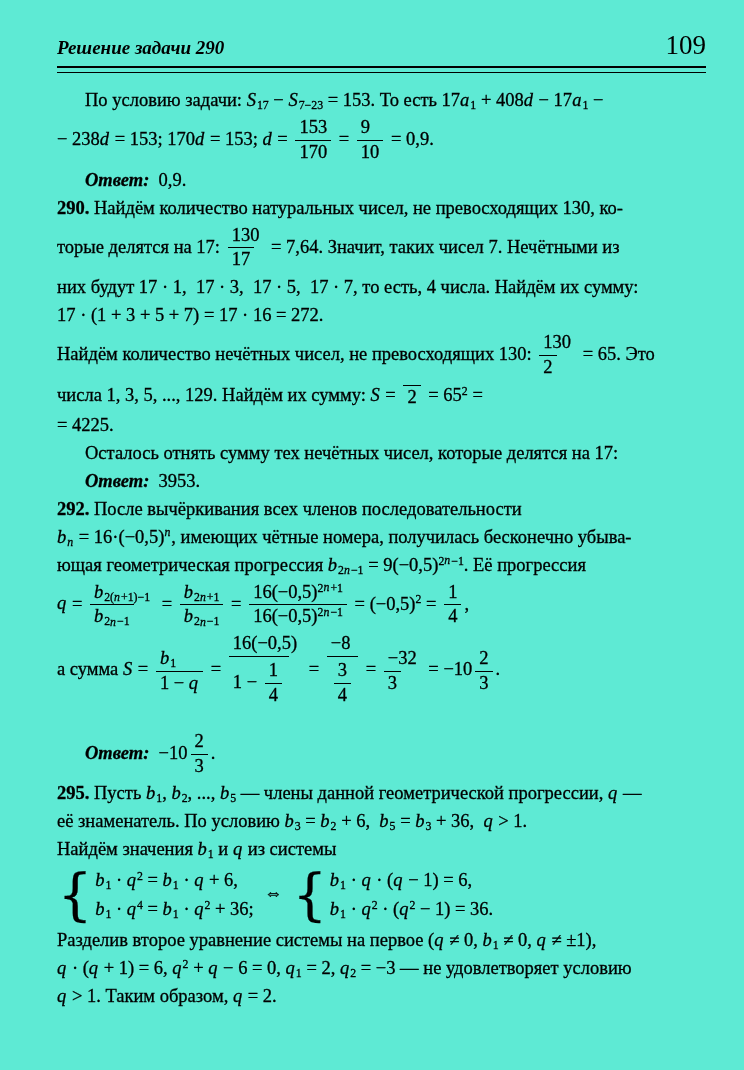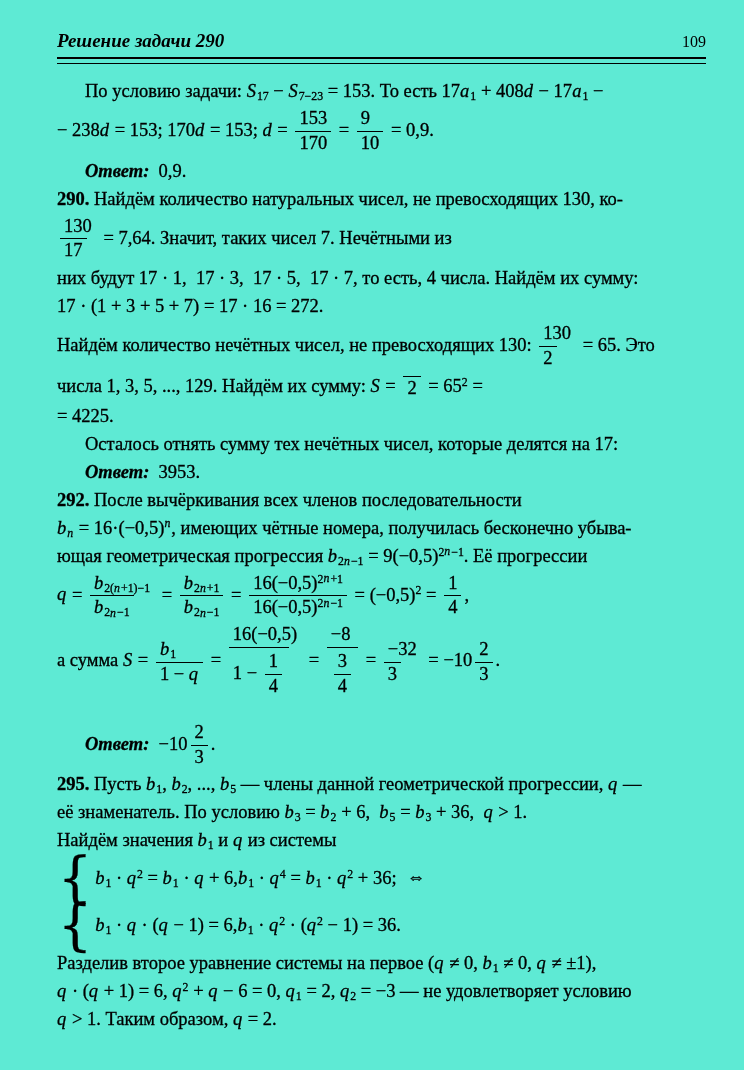--- a/index.html
+++ b/index.html
@@ -1,66 +1,66 @@
 <!DOCTYPE html>
 <html><head>
 <meta charset="utf-8">
 <style>
   html,body{margin:0;padding:0;width:744px;height:1070px;background:#ffffff;overflow:hidden;}
   body{font-family:"Liberation Serif","DejaVu Serif",serif;color:#000;}
   .page{box-sizing:border-box;width:744px;height:1070px;padding:30px 38px 0 57px;background:#5eead4;}
   .hdr{display:flex;justify-content:space-between;align-items:baseline;}
   .hdr-title{font-style:italic;font-weight:bold;font-size:19px;}
-  .hdr-num{font-size:16px;}
+  .hdr-num{font-size:27px;}
   .rule{height:4px;border-top:2.5px solid #000;border-bottom:1.2px solid #000;margin-top:5px;margin-bottom:14px;}
   .content{font-size:18.5px;-webkit-text-stroke:0.3px #000;}
   .line{line-height:27px;white-space:pre-wrap;margin:1px 0;}
   .line.indent{padding-left:28px;}
   .line.spacer{height:16px;}
   .t{}
   .i{font-style:italic;padding-right:1px;}
   .b{font-weight:bold;}
   .bi{font-weight:bold;font-style:italic;}
   .line sub{font-size:0.64em;vertical-align:-0.26em;line-height:0;}
   .line sup{font-size:0.64em;vertical-align:0.52em;line-height:0;}
   .frac{display:inline-flex;flex-direction:column;align-items:flex-start;vertical-align:middle;
         margin:2px 3px;text-align:center;line-height:1.18;}
   .frac .num{padding:0 4px 1px 4px;display:inline-block;}
   .frac .den{border-top:1.5px solid #000;padding:1px 4px 0 4px;display:inline-block;}
   .cases{display:inline-flex;align-items:center;vertical-align:middle;margin:2px 1px;}
   .cases .brace{font-family:"DejaVu Serif",serif;font-size:2.9em;font-weight:normal;
                 line-height:0.8;transform:scaleY(1.05);margin-right:3px;}
-  .cases .rows{display:inline-flex;flex-direction:row;align-items:flex-start;text-align:center;}
+  .cases .rows{display:inline-flex;flex-direction:column;align-items:flex-start;text-align:center;}
   .cases .crow{display:block;line-height:29px;white-space:pre-wrap;}
 </style>
 </head>
 <body>
 
 <div class="page">
   <div class="hdr">
     <span class="hdr-title">Решение задачи 290</span>
     <span class="hdr-num">109</span>
   </div>
   <div class="rule"></div>
   <div class="content" id="page-content">
       <div class="line indent"><span class="t">По условию задачи: </span><span class="i">S</span><sub class="sub">17</sub><span class="t"> − </span><span class="i">S</span><sub class="sub">7−23</sub><span class="t"> = 153. То есть 17</span><span class="i">a</span><sub class="sub">1</sub><span class="t"> + 408</span><span class="i">d</span><span class="t"> − 17</span><span class="i">a</span><sub class="sub">1</sub><span class="t"> −</span></div>
       <div class="line"><span class="t">− 238</span><span class="i">d</span><span class="t"> = 153; 170</span><span class="i">d</span><span class="t"> = 153; </span><span class="i">d</span><span class="t"> = </span><span class="frac"><span class="num"><span class="t">153</span></span><span class="den"><span class="t">170</span></span></span><span class="t"> = </span><span class="frac"><span class="num"><span class="t">9</span></span><span class="den"><span class="t">10</span></span></span><span class="t"> = 0,9.</span></div>
       <div class="line indent"><span class="bi">Ответ:</span><span class="t">  0,9.</span></div>
       <div class="line"><span class="b">290.</span><span class="t"> Найдём количество натуральных чисел, не превосходящих 130, ко-</span></div>
-      <div class="line"><span class="frac"><span class="num"><span class="t">130</span></span><span class="den"><span class="t">17</span></span></span><span class="t"> = 7,64. Значит, таких чисел 7. Нечётными из</span></div>
+      <div class="line"><span class="t">торые делятся на 17: </span><span class="frac"><span class="num"><span class="t">130</span></span><span class="den"><span class="t">17</span></span></span><span class="t"> = 7,64. Значит, таких чисел 7. Нечётными из</span></div>
       <div class="line"><span class="t">них будут 17 · 1,  17 · 3,  17 · 5,  17 · 7, то есть, 4 числа. Найдём их сумму:</span></div>
       <div class="line"><span class="t">17 · (1 + 3 + 5 + 7) = 17 · 16 = 272.</span></div>
       <div class="line"><span class="t">Найдём количество нечётных чисел, не превосходящих 130: </span><span class="frac"><span class="num"><span class="t">130</span></span><span class="den"><span class="t">2</span></span></span><span class="t"> = 65. Это</span></div>
       <div class="line"><span class="t">числа 1, 3, 5, ..., 129. Найдём их сумму: </span><span class="i">S</span><span class="t"> = </span><span class="frac"><span class="den"><span class="t">2</span></span></span><span class="t"> = 65</span><sup class="sup">2</sup><span class="t"> =</span></div>
       <div class="line"><span class="t">= 4225.</span></div>
       <div class="line indent"><span class="t">Осталось отнять сумму тех нечётных чисел, которые делятся на 17:</span></div>
       <div class="line indent"><span class="bi">Ответ:</span><span class="t">  3953.</span></div>
       <div class="line"><span class="b">292.</span><span class="t"> После вычёркивания всех членов последовательности</span></div>
       <div class="line"><span class="i">b</span><sub class="sub"><span class="i">n</span></sub><span class="t"> = 16·(−0,5)</span><sup class="sup"><span class="i">n</span></sup><span class="t">, имеющих чётные номера, получилась бесконечно убыва-</span></div>
-      <div class="line"><span class="t">ющая геометрическая прогрессия </span><span class="i">b</span><sub class="sub"><span class="t">2</span><span class="i">n</span><span class="t">−1</span></sub><span class="t"> = 9(−0,5)</span><sup class="sup"><span class="t">2</span><span class="i">n</span><span class="t">−1</span></sup><span class="t">. Её прогрессии</span></div>
+      <div class="line"><span class="t">ющая геометрическая прогрессия </span><span class="i">b</span><sub class="sub"><span class="t">2</span><span class="i">n</span><span class="t">−1</span></sub><span class="t"> = 9(−0,5)</span><sup class="sup"><span class="t">2</span><span class="i">n</span><span class="t">−1</span></sup><span class="t">. Её прогрессия</span></div>
       <div class="line"><span class="i">q</span><span class="t"> = </span><span class="frac"><span class="num"><span class="i">b</span><sub class="sub"><span class="t">2(</span><span class="i">n</span><span class="t">+1)−1</span></sub></span><span class="den"><span class="i">b</span><sub class="sub"><span class="t">2</span><span class="i">n</span><span class="t">−1</span></sub></span></span><span class="t"> = </span><span class="frac"><span class="num"><span class="i">b</span><sub class="sub"><span class="t">2</span><span class="i">n</span><span class="t">+1</span></sub></span><span class="den"><span class="i">b</span><sub class="sub"><span class="t">2</span><span class="i">n</span><span class="t">−1</span></sub></span></span><span class="t"> = </span><span class="frac"><span class="num"><span class="t">16(−0,5)</span><sup class="sup"><span class="t">2</span><span class="i">n</span><span class="t">+1</span></sup></span><span class="den"><span class="t">16(−0,5)</span><sup class="sup"><span class="t">2</span><span class="i">n</span><span class="t">−1</span></sup></span></span><span class="t"> = (−0,5)</span><sup class="sup">2</sup><span class="t"> = </span><span class="frac"><span class="num"><span class="t">1</span></span><span class="den"><span class="t">4</span></span></span><span class="t">,</span></div>
       <div class="line"><span class="t">а сумма </span><span class="i">S</span><span class="t"> = </span><span class="frac"><span class="num"><span class="i">b</span><sub class="sub">1</sub></span><span class="den"><span class="t">1 − </span><span class="i">q</span></span></span><span class="t"> = </span><span class="frac"><span class="num"><span class="t">16(−0,5)</span></span><span class="den"><span class="t">1 − </span><span class="frac"><span class="num"><span class="t">1</span></span><span class="den"><span class="t">4</span></span></span></span></span><span class="t"> = </span><span class="frac"><span class="num"><span class="t">−8</span></span><span class="den"><span class="frac"><span class="num"><span class="t">3</span></span><span class="den"><span class="t">4</span></span></span></span></span><span class="t"> = </span><span class="frac"><span class="num"><span class="t">−32</span></span><span class="den"><span class="t">3</span></span></span><span class="t"> = −10</span><span class="frac"><span class="num"><span class="t">2</span></span><span class="den"><span class="t">3</span></span></span><span class="t">.</span></div>
       <div class="line spacer"></div>
       <div class="line indent"><span class="bi">Ответ:</span><span class="t">  −10</span><span class="frac"><span class="num"><span class="t">2</span></span><span class="den"><span class="t">3</span></span></span><span class="t">.</span></div>
       <div class="line"><span class="b">295.</span><span class="t"> Пусть </span><span class="i">b</span><sub class="sub">1</sub><span class="t">, </span><span class="i">b</span><sub class="sub">2</sub><span class="t">, ..., </span><span class="i">b</span><sub class="sub">5</sub><span class="t"> — члены данной геометрической прогрессии, </span><span class="i">q</span><span class="t"> —</span></div>
       <div class="line"><span class="t">её знаменатель. По условию </span><span class="i">b</span><sub class="sub">3</sub><span class="t"> = </span><span class="i">b</span><sub class="sub">2</sub><span class="t"> + 6,  </span><span class="i">b</span><sub class="sub">5</sub><span class="t"> = </span><span class="i">b</span><sub class="sub">3</sub><span class="t"> + 36,  </span><span class="i">q</span><span class="t"> &gt; 1.</span></div>
       <div class="line"><span class="t">Найдём значения </span><span class="i">b</span><sub class="sub">1</sub><span class="t"> и </span><span class="i">q</span><span class="t"> из системы</span></div>
       <div class="line"><span class="cases"><span class="brace">{</span><span class="rows"><span class="crow"><span class="i">b</span><sub class="sub">1</sub><span class="t"> · </span><span class="i">q</span><sup class="sup">2</sup><span class="t"> = </span><span class="i">b</span><sub class="sub">1</sub><span class="t"> · </span><span class="i">q</span><span class="t"> + 6,</span></span><span class="crow"><span class="i">b</span><sub class="sub">1</sub><span class="t"> · </span><span class="i">q</span><sup class="sup">4</sup><span class="t"> = </span><span class="i">b</span><sub class="sub">1</sub><span class="t"> · </span><span class="i">q</span><sup class="sup">2</sup><span class="t"> + 36;</span></span></span></span><span class="t">  ⇔  </span><span class="cases"><span class="brace">{</span><span class="rows"><span class="crow"><span class="i">b</span><sub class="sub">1</sub><span class="t"> · </span><span class="i">q</span><span class="t"> · (</span><span class="i">q</span><span class="t"> − 1) = 6,</span></span><span class="crow"><span class="i">b</span><sub class="sub">1</sub><span class="t"> · </span><span class="i">q</span><sup class="sup">2</sup><span class="t"> · (</span><span class="i">q</span><sup class="sup">2</sup><span class="t"> − 1) = 36.</span></span></span></span></div>
       <div class="line"><span class="t">Разделив второе уравнение системы на первое (</span><span class="i">q</span><span class="t"> ≠ 0, </span><span class="i">b</span><sub class="sub">1</sub><span class="t"> ≠ 0, </span><span class="i">q</span><span class="t"> ≠ ±1),</span></div>
       <div class="line"><span class="i">q</span><span class="t"> · (</span><span class="i">q</span><span class="t"> + 1) = 6, </span><span class="i">q</span><sup class="sup">2</sup><span class="t"> + </span><span class="i">q</span><span class="t"> − 6 = 0, </span><span class="i">q</span><sub class="sub">1</sub><span class="t"> = 2, </span><span class="i">q</span><sub class="sub">2</sub><span class="t"> = −3 — не удовлетворяет условию</span></div>

